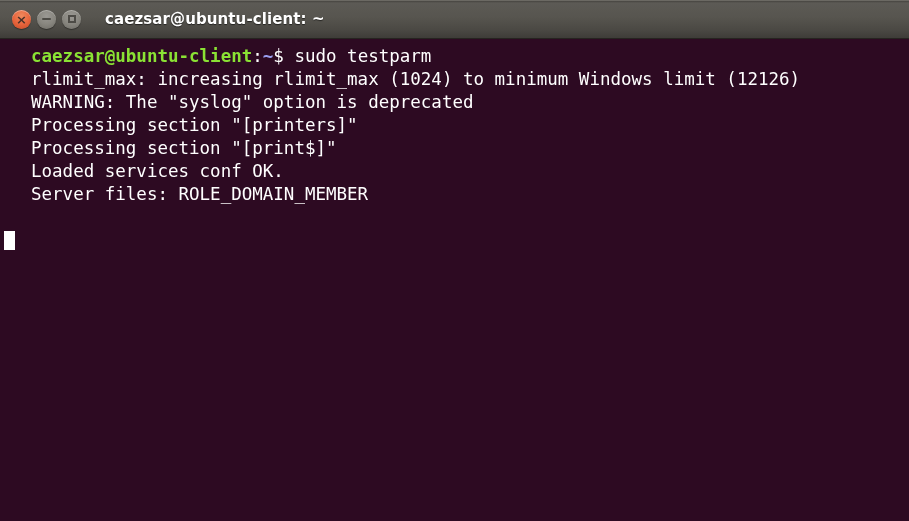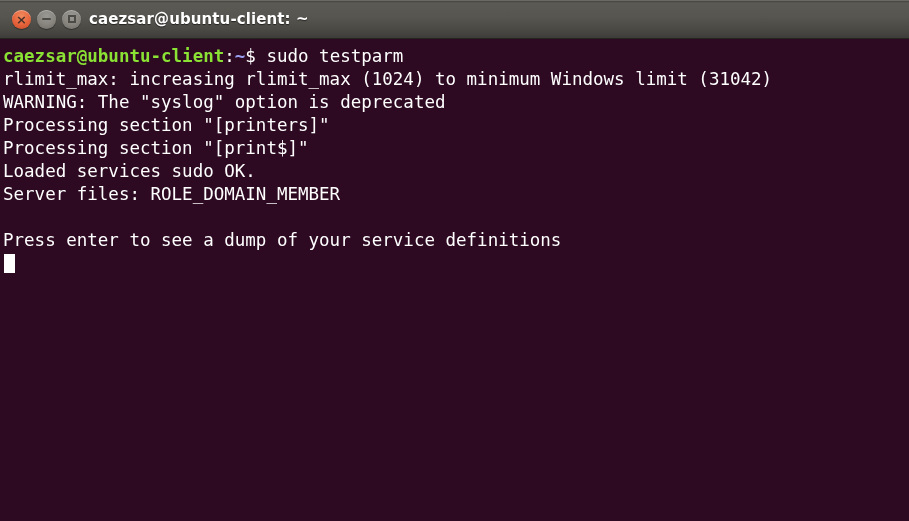--- a/index.html
+++ b/index.html
@@ -82,21 +82,21 @@
     background: #4d4b46;
     border-radius: 1px;
   }
   .glyph-max {
     width: 8px;
     height: 8px;
     border: 2px solid #4d4b46;
     box-sizing: border-box;
   }
   #window-title {
-    margin-left: 8px;
+    margin-left: 24px;
     color: #ffffff;
     font-family: "DejaVu Sans", sans-serif;
     font-weight: bold;
     font-size: 15px;
     letter-spacing: 0.1px;
     text-shadow: 0 1px 1px rgba(0,0,0,.55);
     white-space: pre;
   }
   
   #terminal {
@@ -111,20 +111,21 @@
     overflow: hidden;
   }
   .line {
     font-family: "DejaVu Sans Mono", monospace;
     font-size: 17.5px;
     line-height: 23px;
     height: 23px;
     color: #ffffff;
     white-space: pre;
     letter-spacing: 0px;
+    margin-left: 28px;
   }
   .seg-user { color: #8ae234; font-weight: bold; }
   .seg-punct { color: #ffffff; }
   .seg-path { color: #9a9ef0; font-weight: bold; }
   .seg-cmd { color: #ffffff; }
   .blank { height: 23px; }
   #cursor-line {
     height: 23px;
     display: flex;
     align-items: center;
@@ -154,27 +155,26 @@
         <span class="glyph-max"></span>
       </div>
     </div>
     <div id="window-title">caezsar@ubuntu-client: ~</div>
   </div>
 
   <div id="terminal">
 
     <div class="line"><span class="seg-user">caezsar@ubuntu-client</span><span class="seg-punct">:</span><span class="seg-path">~</span><span class="seg-punct">$</span><span class="seg-cmd"> sudo testparm</span></div>
 
-    <div class="line">rlimit_max: increasing rlimit_max (1024) to minimum Windows limit (31042)</div>
+    <div class="line">rlimit_max: increasing rlimit_max (1024) to minimum Windows limit (12126)</div>
     <div class="line">WARNING: The "syslog" option is deprecated</div>
     <div class="line">Processing section "[printers]"</div>
     <div class="line">Processing section "[print$]"</div>
-    <div class="line">Loaded services sudo OK.</div>
+    <div class="line">Loaded services conf OK.</div>
     <div class="line">Server files: ROLE_DOMAIN_MEMBER</div>
     <div class="line blank"></div>
-    <div class="line">Press enter to see a dump of your service definitions</div>
 
     <div id="cursor-line">
       <span id="cursor"></span>
     </div>
 
   </div>
 </div>
 
 </body></html>

